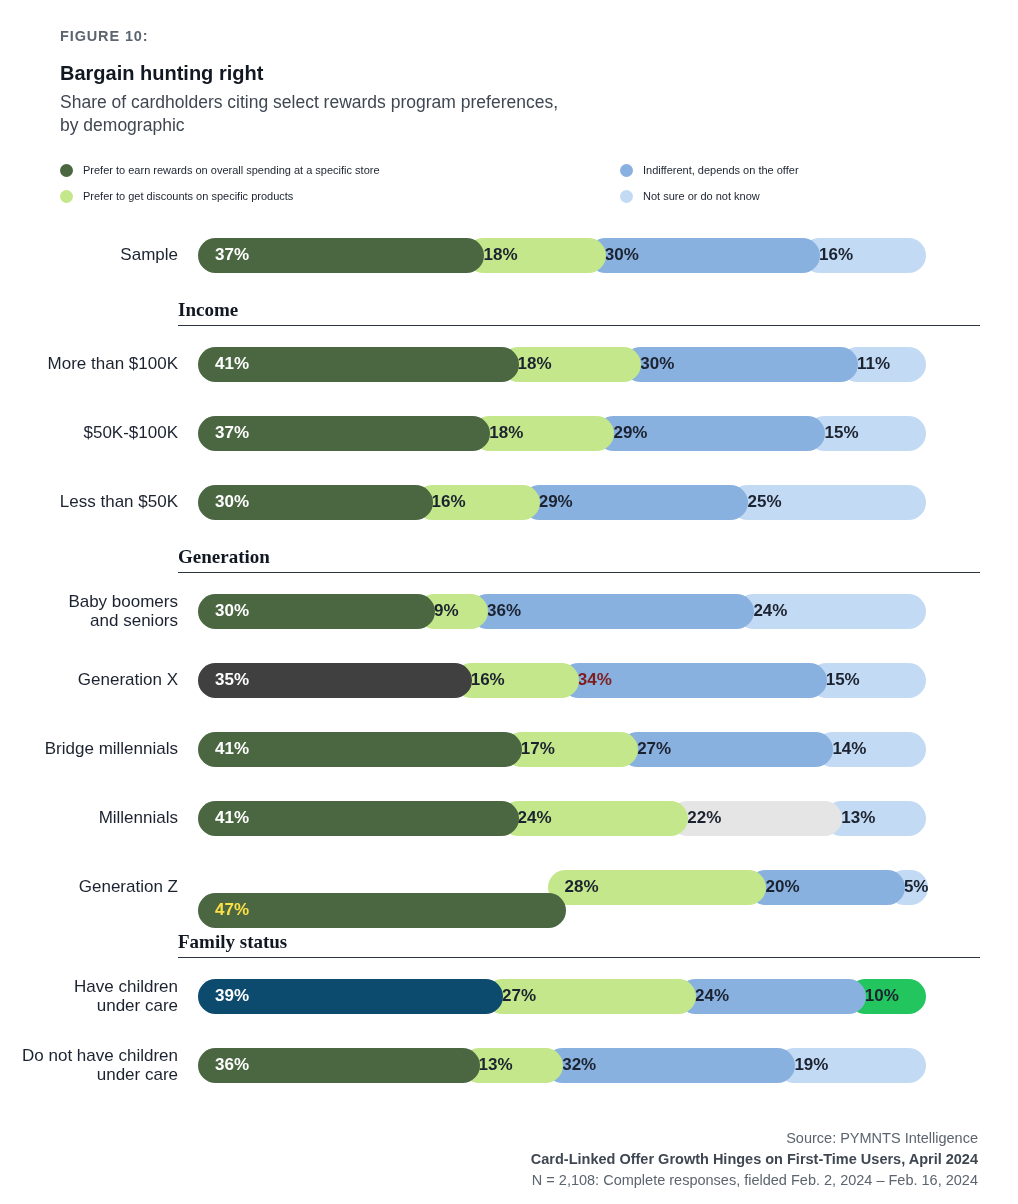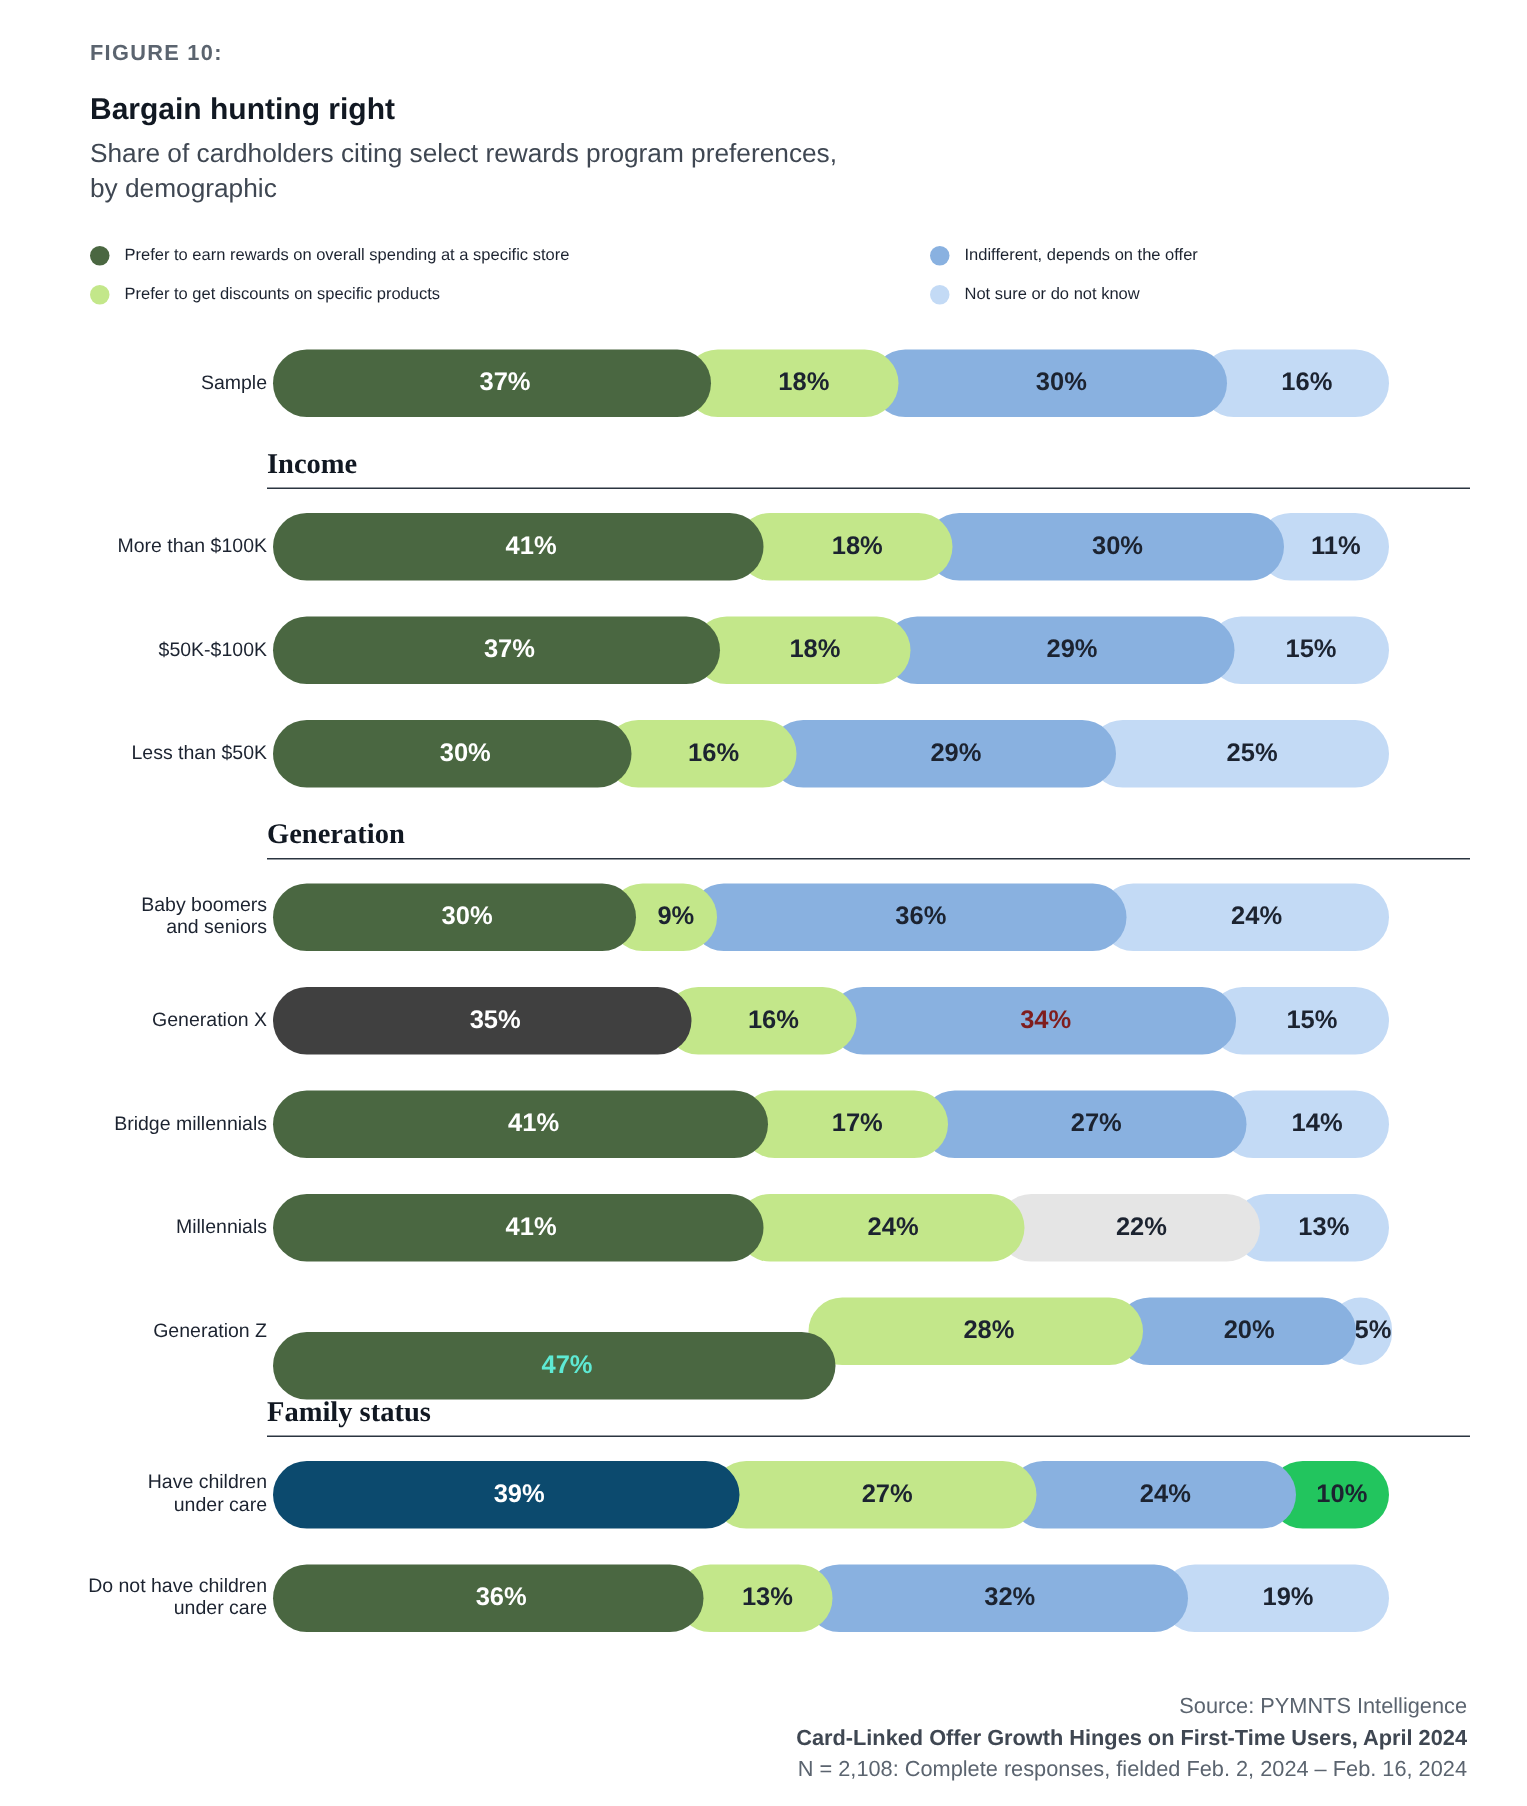--- a/index.html
+++ b/index.html
@@ -77,47 +77,46 @@
   }
 
   .row {
     display: flex;
     align-items: center;
     height: 56px;
     margin-bottom: 13px;
   }
   .row .rlabel {
     width: 178px;
-    padding-right: 4px;
+    padding-right: 20px;
     text-align: right;
-    font-size: 13px;
+    font-size: 17px;
     color: #1c2330;
     line-height: 1.15;
     white-space: pre-line;
   }
   .bars {
     flex: 1 1 auto;
     display: flex;
     align-items: center;
     height: 50px;
     position: relative;
     padding-right: 38px;
     box-sizing: border-box;
   }
   .seg {
-    height: 45px;
+    height: 35px;
     border-radius: 25px;
     display: flex;
     align-items: center;
     position: relative;
     box-sizing: border-box;
     margin-right: -18px;
     font-size: 17px;
     font-weight: bold;
-    justify-content: center;
   }
   .seg span {
     padding-left: 17px;
     position: relative;
     z-index: 5;
     white-space: nowrap;
   }
   .seg.s0 { z-index: 40; }
   .seg.s1 { z-index: 30; }
   .seg.s2 { z-index: 20; }
@@ -338,21 +337,21 @@
             <span>22%</span>
           </div>
           <div class="seg s3" style="background: rgb(195, 218, 245); color: rgb(28, 35, 48); flex: 0 0 13%;">
             <span>13%</span>
           </div>
         </div>
       </div>
       <div class="row">
         <div class="rlabel">Generation Z</div>
         <div class="bars">
-          <div class="seg s0" style="background: rgb(74, 103, 65); color: #5eead4; flex: 0 0 47%; margin-top: 46px;">
+          <div class="seg s0" style="background: rgb(74, 103, 65); color: #fde047; flex: 0 0 47%; margin-top: 46px;">
             <span>47%</span>
           </div>
           <div class="seg s1" style="background: rgb(195, 231, 138); color: rgb(28, 35, 48); flex: 0 0 28%;">
             <span>28%</span>
           </div>
           <div class="seg s2" style="background: rgb(137, 177, 224); color: rgb(28, 35, 48); flex: 0 0 20%;">
             <span>20%</span>
           </div>
           <div class="seg s3" style="background: rgb(195, 218, 245); color: rgb(28, 35, 48); flex: 0 0 5%;">
             <span>5%</span>

